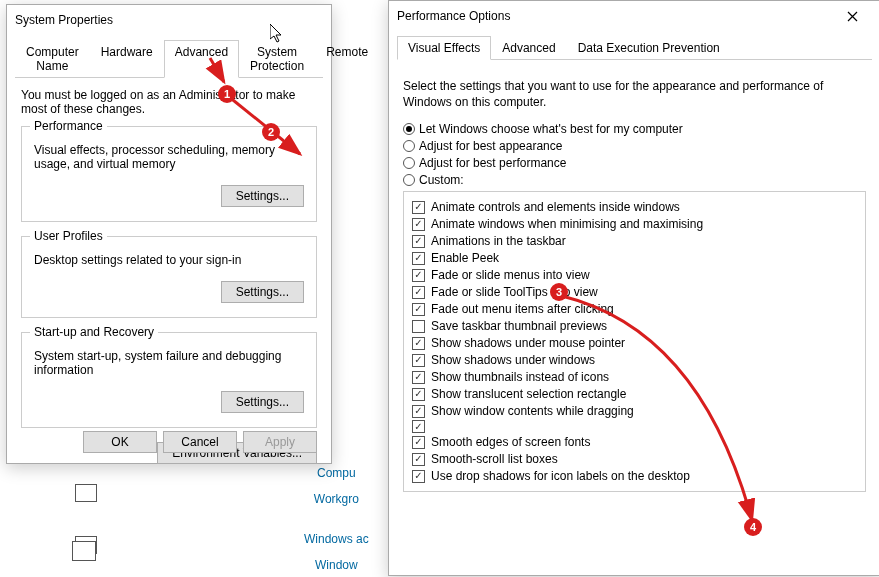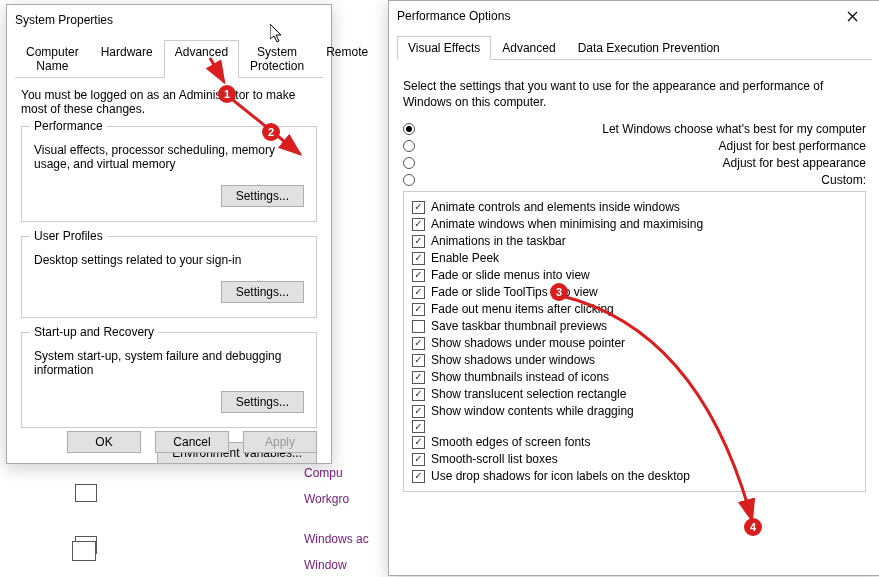--- a/index.html
+++ b/index.html
@@ -10,37 +10,37 @@
 .close-x { width: 40px; height: 30px; display: flex; align-items: center; justify-content: center; cursor: pointer; }
 .tabs { display: flex; border-bottom: 1px solid #ccc; margin: 4px 8px 0 8px; text-align: center; }
 .tab { padding: 4px 10px; border: 1px solid transparent; cursor: pointer; position: relative; top: 1px; }
 .tab.active { border: 1px solid #ccc; border-bottom: 1px solid #fff; background: #fff; }
 .panel { padding: 10px 14px 14px 14px; }
 .group { border: 1px solid #ccc; margin: 10px 0 14px 0; padding: 10px 12px 14px 12px; position: relative; }
 .group-title { position: absolute; top: -8px; left: 8px; background: #fff; padding: 0 4px; }
 .group p { margin: 6px 0 14px 0; color: #000; }
 .btn { border: 1px solid #adadad; background: #e1e1e1; padding: 3px 14px; cursor: pointer; min-width: 74px; }
 .btn-row { text-align: right; margin-top: 4px; }
-.dlg-btns { position: absolute; bottom: 10px; right: 14px; display: flex; gap: 14px; }
-.radio-row { display: flex; align-items: center; gap: 16px; margin: 3px 0; justify-content: space-between; }
+.dlg-btns { position: absolute; bottom: 10px; right: 14px; display: flex; gap: 6px; }
+.radio-row { display: flex; align-items: center; gap: 4px; margin: 3px 0; }
 .radio { width: 12px; height: 12px; border: 1px solid #555; border-radius: 50%; display: inline-flex; align-items: center; justify-content: center; }
 .radio.sel::after { content: ""; width: 6px; height: 6px; background: #000; border-radius: 50%; }
 .check-row { display: flex; align-items: center; gap: 6px; margin: 1px 0; line-height: 16px; }
 .check { width: 13px; height: 13px; border: 1px solid #555; display: inline-flex; align-items: center; justify-content: center; background: #fff; flex-shrink: 0; }
 .check.on::after { content: "✓"; font-size: 10px; line-height: 10px; color: #333; }
 .checklist { border: 1px solid #ccc; padding: 6px 8px; margin-top: 4px; max-height: 320px; }
 .note { margin: 8px 0 12px 0; line-height: 1.35; }
 .bg10 { position: absolute; right: 6px; top: 190px; font-size: 38px; color: #1976d2; font-weight: 300; text-align: center; }
 .help { position: absolute; right: 14px; top: 118px; width: 14px; height: 14px; border-radius: 50%; background: #1e88e5; color: #fff; font-size: 10px; display: flex; align-items: center; justify-content: center; }
 .watermark { position: absolute; right: 4px; bottom: 10px; font-size: 13px; color: #999; }
 .link { color: #0066cc; position: absolute; }
 .step { position: absolute; width: 18px; height: 18px; background: #d81e1e; color: #fff; border-radius: 50%; font-size: 11px; font-weight: bold; display: flex; align-items: center; justify-content: center; z-index: 50; }
 .arrow-svg { position: absolute; z-index: 40; pointer-events: none; }
 .cursor { position: absolute; left: 270px; top: 24px; z-index: 60; }
-.back-labels { position: absolute; left: 304px; top: 460px; font-size: 12px; color: #701a75; line-height: 26px; text-align: left; }
+.back-labels { position: absolute; left: 304px; top: 460px; font-size: 12px; color: #0369a1; line-height: 26px; text-align: center; }
 .icon-sq { position: absolute; left: 75px; width: 22px; height: 18px; border: 1.2px solid #555; background: #fff; }
 .icon-sq.stack::after { content: ""; position: absolute; left: -4px; top: 4px; width: 22px; height: 18px; border: 1.2px solid #555; background: #fff; }
 </style>
 </head>
 <body>
 
 <div class="bg10">s 10</div>
 <div class="help">?</div>
 <span class="link" style="right:6px; top:420px;">ge settings</span>
 <span class="watermark">wsxdn.com</span>
@@ -112,25 +112,25 @@
   </div>
   <div class="panel">
     <div class="note">Select the settings that you want to use for the appearance and performance of Windows on this computer.</div>
     <div id="radio-group">
         <div class="radio-row">
           <span class="radio sel"></span>
           <span>Let Windows choose what's best for my computer</span>
         </div>
         <div class="radio-row">
           <span class="radio"></span>
+          <span>Adjust for best appearance</span>
+        </div>
+        <div class="radio-row">
+          <span class="radio"></span>
           <span>Adjust for best performance</span>
-        </div>
-        <div class="radio-row">
-          <span class="radio"></span>
-          <span>Adjust for best appearance</span>
         </div>
         <div class="radio-row">
           <span class="radio"></span>
           <span>Custom:</span>
         </div>
       </div>
     <div class="checklist" id="check-list">
         <div class="check-row">
           <span class="check on"></span>
           <span>Animate controls and elements inside windows</span>

